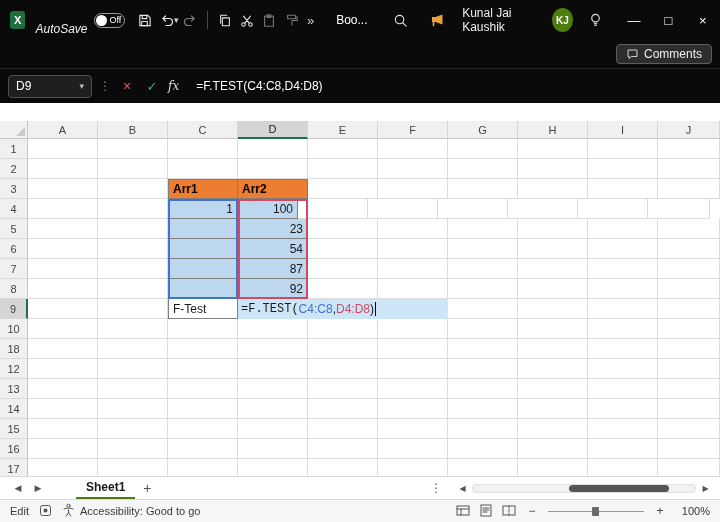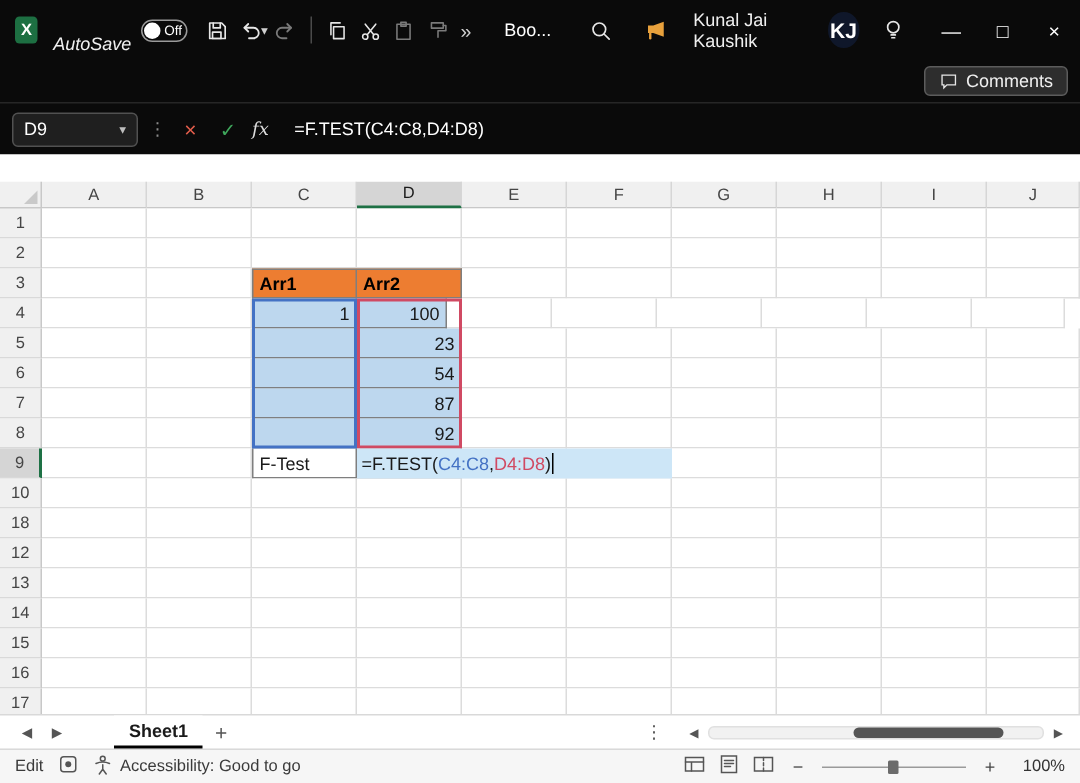--- a/index.html
+++ b/index.html
@@ -16,21 +16,21 @@
   .autosave { margin: 17px 6px 0 2px; color: #f0f0f0; font-style: italic; }
   .toggle { width: 36px; height: 15px; border: 1px solid #9a9a9a; border-radius: 8px; display: flex; align-items: center; padding: 1px 3px 1px 1px; gap: 3px; margin-right: 8px; }
   .knob { width: 11px; height: 11px; background: #fff; border-radius: 50%; }
   .toggle-state { font-size: 9px; color: #fff; }
   .tb-chevron { font-size: 9px; color: #cfcfcf; margin-left: -4px; }
   .divider { width: 1px; height: 18px; background: #4a4a4a; margin: 0 6px; }
   .more-glyph { color: #d0d0d0; margin: 0 4px; font-size: 13px; }
   .doc-title { margin: 0 22px 0 18px; color: #fff; }
   .spacer { flex: 1; }
   .user-name { margin: 0 8px 0 14px; color: #f0f0f0; }
-  .avatar { width: 24px; height: 24px; border-radius: 50%; background: #0f172a; color: #fff; font-size: 14px; font-weight: bold; display: flex; align-items: center; justify-content: center; }
+  .avatar { width: 24px; height: 24px; border-radius: 50%; background: #4d7c0f; color: #fff; font-size: 10px; font-weight: bold; display: flex; align-items: center; justify-content: center; }
   .bulb-wrap { margin: 0 10px 0 12px; }
   .win-btn { width: 40px; height: 40px; display: flex; align-items: center; justify-content: center; font-size: 13px; color: #fff; }
 
   
   .ribbontabs { height: 28px; background: #0a0a0a; display: flex; align-items: center; font-size: 12px; color: #ededed; padding-left: 10px; }
   .rtab { padding: 4px 9px; white-space: nowrap; }
   .comments-btn { display: flex; align-items: center; gap: 5px; border: 1px solid #5c5c5c; background: #2d2d2d; border-radius: 4px; padding: 2px 9px; margin-right: 8px; color: #f0f0f0; }
   .comments-btn svg { stroke: #e6e6e6; fill: none; stroke-width: 1.1; }
 
   
@@ -64,21 +64,21 @@
   .g-cell.bt { border-top: 1px solid #7f7f7f; }
   .g-cell.bl { border-left: 1px solid #7f7f7f; }
   .ref-overlay { position: absolute; pointer-events: none; z-index: 2; }
   .edit-overlay { position: absolute; background: #CDE6F7; display: flex; align-items: center; padding-left: 3px; z-index: 3; white-space: nowrap; }
   .caret { width: 1px; height: 14px; background: #000; margin-left: 1px; animation: blink 1s steps(1) infinite; }
   @keyframes blink { 50% { opacity: 0; } }
 
   
   .sheetbar { height: 23px; display: flex; align-items: center; background: #fff; border-top: 1px solid #d9d9d9; font-size: 11px; color: #444; padding-left: 8px; }
   .nav-arrow { width: 20px; text-align: center; font-size: 9px; color: #555; }
-  .sheet-tab { margin-left: 28px; padding: 0 10px; height: 100%; display: flex; align-items: center; font-weight: bold; color: #1a1a1a; border-bottom: 2px solid #000000; background: #fff; font-size: 12px; }
+  .sheet-tab { margin-left: 28px; padding: 0 10px; height: 100%; display: flex; align-items: center; font-weight: bold; color: #1a1a1a; border-bottom: 2px solid #4d7c0f; background: #fff; font-size: 12px; }
   .add-sheet { width: 24px; text-align: center; font-size: 14px; color: #555; }
   .sb-dots { color: #555; font-size: 12px; margin-right: 14px; }
   .hscroll { display: flex; align-items: center; gap: 3px; margin-right: 8px; }
   .hs-arrow { font-size: 8px; color: #555; width: 13px; text-align: center; }
   .hs-track { width: 224px; height: 9px; background: #f1f1f1; border: 1px solid #e0e0e0; position: relative; border-radius: 4px; }
   .hs-thumb { position: absolute; left: 96px; top: 0; width: 100px; height: 7px; background: #555; border-radius: 4px; }
 
   
   .statusbar { height: 23px; background: #f6f6f6; display: flex; align-items: center; font-size: 11px; color: #3a3a3a; padding: 0 10px; gap: 10px; border-top: 1px solid #d9d9d9; }
   .sb-icn svg { stroke: #555; fill: none; stroke-width: 1; stroke-linecap: round; }
@@ -433,21 +433,21 @@
         <div class="g-cell" style="width: 70px;"></div>
         <div class="g-cell" style="width: 70px;"></div>
         <div class="g-cell" style="width: 70px;"></div>
         <div class="g-cell" style="width: 70px;"></div>
         <div class="g-cell" style="width: 70px;"></div>
         <div class="g-cell" style="width: 62px;"></div>
       </div>
       <div class="ref-overlay" style="left: 168px; top: 78px; width: 70px; height: 100px; border: 2px solid rgb(68, 114, 196);"></div>
       <div class="ref-overlay" style="left: 238px; top: 78px; width: 70px; height: 100px; border: 2px solid rgb(208, 74, 99);"></div>
       <div class="edit-overlay" style="left: 238px; top: 178px; width: 210px; height: 20px; background: rgb(205, 230, 247);">
-        <span style="color: rgb(26, 26, 26);">=F.TEST(</span>
+        <span style="color: rgb(26, 26, 26); font-family: Liberation Mono, monospace;">=F.TEST(</span>
         <span style="color: rgb(68, 114, 196);">C4:C8</span>
         <span style="color: rgb(26, 26, 26);">,</span>
         <span style="color: rgb(208, 74, 99);">D4:D8</span>
         <span style="color: rgb(26, 26, 26);">)</span>
         <div class="caret"></div>
       </div>
     </div>
 
   <div class="sheetbar">
     <span class="nav-arrow">◀</span>

